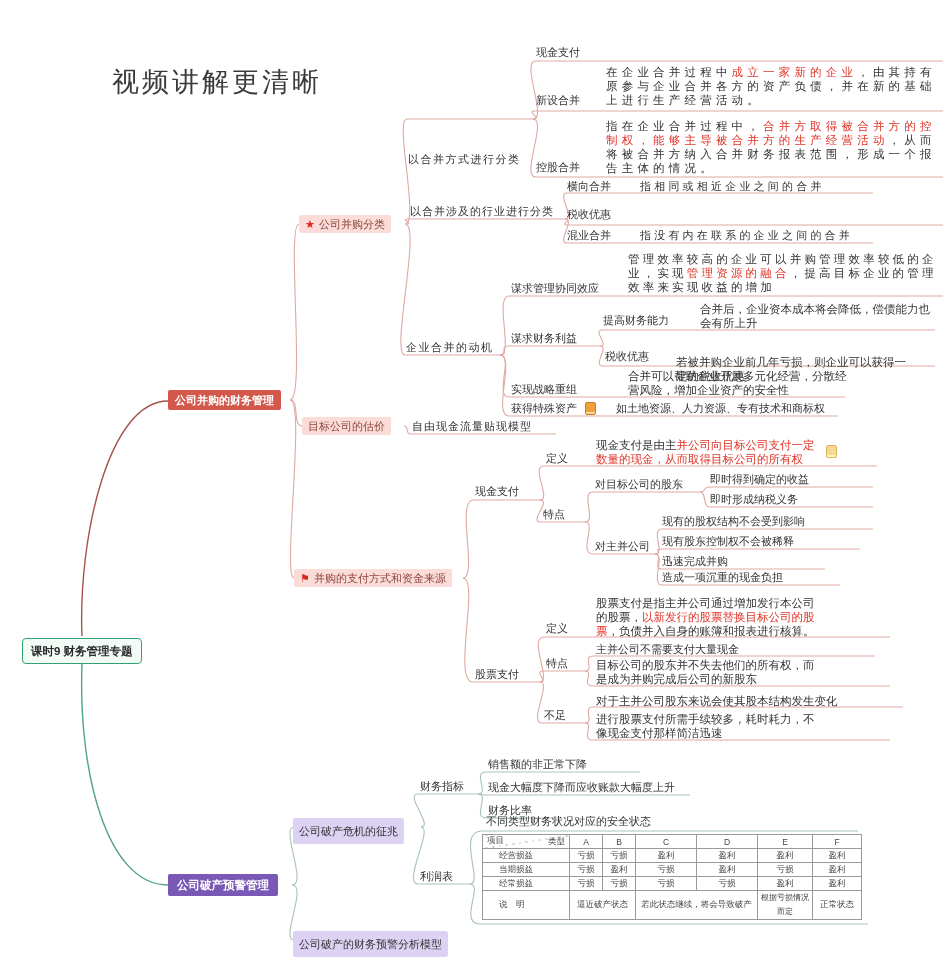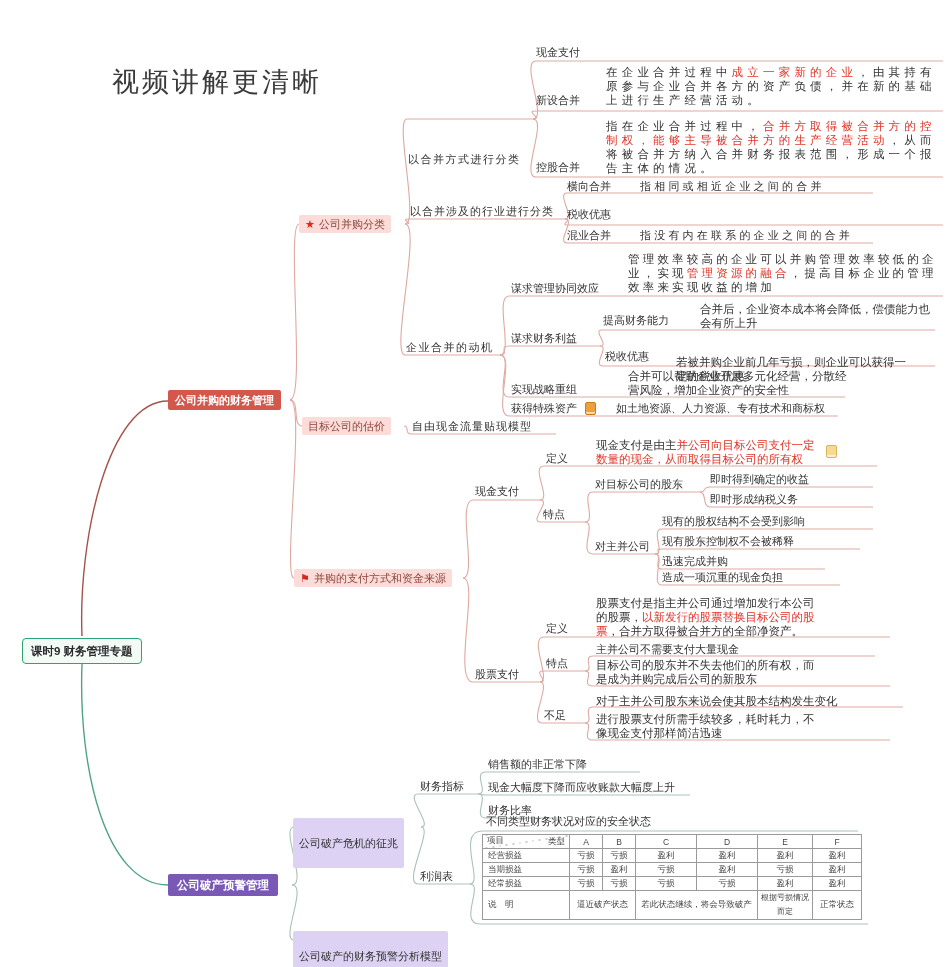--- a/index.html
+++ b/index.html
@@ -16,30 +16,30 @@
   .rootbox{position:absolute;z-index:3;border:1.5px solid #2fa273;background:#f3fbf7;border-radius:4px;
            font-size:11.5px;font-weight:bold;color:#2b2b2b;display:flex;align-items:center;justify-content:center;
            white-space:nowrap;padding:0 8px;height:24px;}
   .redbox{position:absolute;z-index:3;background:#d4574b;color:#fff;border-radius:2px;font-size:11px;font-weight:bold;
           display:flex;align-items:center;justify-content:center;white-space:nowrap;padding:0 7px;height:20px;}
   .purplebox{position:absolute;z-index:3;background:#7a58b5;color:#fff;border-radius:2px;font-size:11.5px;font-weight:bold;
           display:flex;align-items:center;justify-content:center;white-space:nowrap;padding:0 9px;height:22px;}
   .pinkbox{position:absolute;z-index:3;background:#fbdcd8;border-radius:2px;color:#8d463d;font-size:11px;
           display:flex;align-items:center;white-space:nowrap;padding:0 6px;height:18px;gap:4px;}
   .lavbox{position:absolute;z-index:3;background:#ddd2f3;border-radius:2px;color:#333;font-size:11px;
-          display:flex;align-items:center;white-space:nowrap;padding:16px 6px;height:18px;}
+          display:flex;align-items:center;white-space:nowrap;padding:4px 6px;height:18px;}
   .star{color:#e0281c;font-size:11px;}
   .flag{color:#d5281c;font-size:11px;}
   .noteicon{position:absolute;z-index:3;width:9px;height:11px;border-radius:2px;}
   .note-orange{background:#ef9f3c;border:1px solid #c97c1f;box-shadow:inset 0 -2px 0 #ffd9a0;}
   .note-yellow{background:#f6da92;border:1px solid #d9b45c;box-shadow:inset 0 -2px 0 #fff3cf;}
   
   .ptable{position:absolute;z-index:2;border-collapse:collapse;font-size:8.5px;color:#444;background:#fff;}
   .ptable td{border:0.8px solid #9a9a9a;text-align:center;padding:0;height:13px;}
-  .ptable td.lab{text-align:left;padding-left:5px;}
+  .ptable td.lab{text-align:left;padding-left:16px;}
   .corner{position:relative;width:86px;height:24px;
           background:linear-gradient(to bottom right,transparent 49.5%,#9a9a9a 49.5%,#9a9a9a 50.5%,transparent 50.5%);}
   .corner .ct{position:absolute;right:4px;top:1px;}
   .corner .cb{position:absolute;left:4px;bottom:1px;}
   .smallcell{font-size:8px;line-height:14px;white-space:normal;}
 </style>
 </head>
 <body>
 
 <div class="canvas">
@@ -209,21 +209,21 @@
   <div class="nd" style="left:710px;top:473px;">即时得到确定的收益</div>
   <div class="nd" style="left:710px;top:493px;">即时形成纳税义务</div>
   <div class="nd" style="left:595px;top:540px;">对主并公司</div>
   <div class="nd" style="left:662px;top:515px;">现有的股权结构不会受到影响</div>
   <div class="nd" style="left:662px;top:535px;">现有股东控制权不会被稀释</div>
   <div class="nd" style="left:662px;top:555px;">迅速完成并购</div>
   <div class="nd" style="left:662px;top:571px;">造成一项沉重的现金负担</div>
 
   <div class="nd" style="left:475px;top:668px;">股票支付</div>
   <div class="nd" style="left:546px;top:622px;">定义</div>
-  <div class="desc" style="left:596px;top:596px;width:228px;"><span>股票支付是指主并公司通过增加发行本公司的股票，</span><span class="red">以新发行的股票替换目标公司的股票</span><span>，合并方取得被合并方的全部净资产。</span></div>
+  <div class="desc" style="left:596px;top:596px;width:228px;"><span>股票支付是指主并公司通过增加发行本公司的股票，</span><span class="red">以新发行的股票替换目标公司的股票</span><span>，负债并入自身的账簿和报表进行核算。</span></div>
   <div class="nd" style="left:546px;top:657px;">特点</div>
   <div class="nd" style="left:596px;top:643px;">主并公司不需要支付大量现金</div>
   <div class="desc" style="left:596px;top:658px;width:228px;">目标公司的股东并不失去他们的所有权，而是成为并购完成后公司的新股东</div>
   <div class="nd" style="left:544px;top:709px;">不足</div>
   <div class="desc" style="left:596px;top:694px;width:245px;">对于主并公司股东来说会使其股本结构发生变化</div>
   <div class="desc" style="left:596px;top:712px;width:228px;">进行股票支付所需手续较多，耗时耗力，不像现金支付那样简洁迅速</div>
 
   <div class="purplebox" style="left:168px;top:874px;">公司破产预警管理</div>
   <div class="lavbox" style="left:293px;top:818px;">公司破产危机的征兆</div>
 

